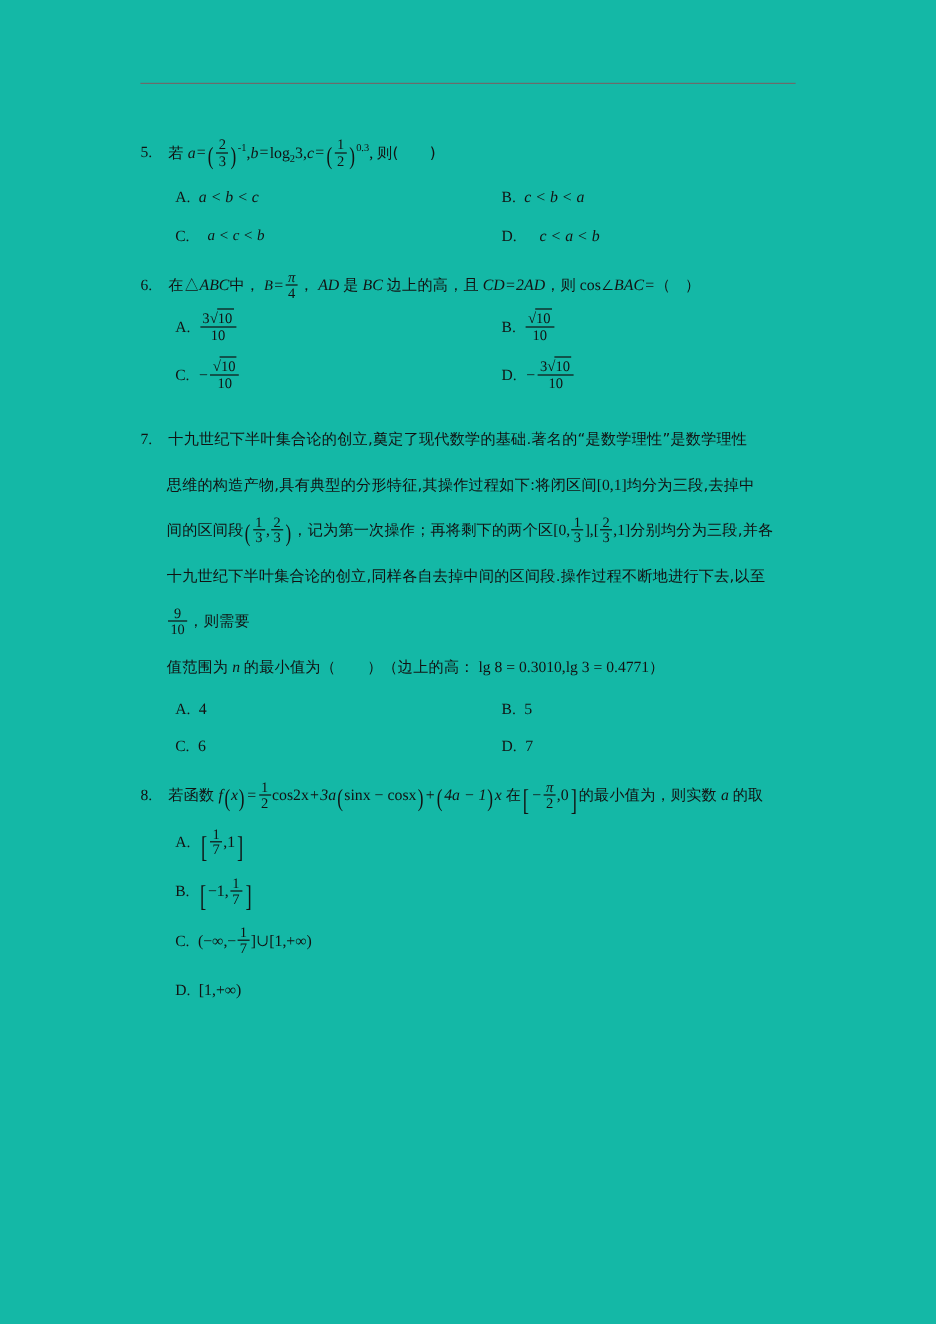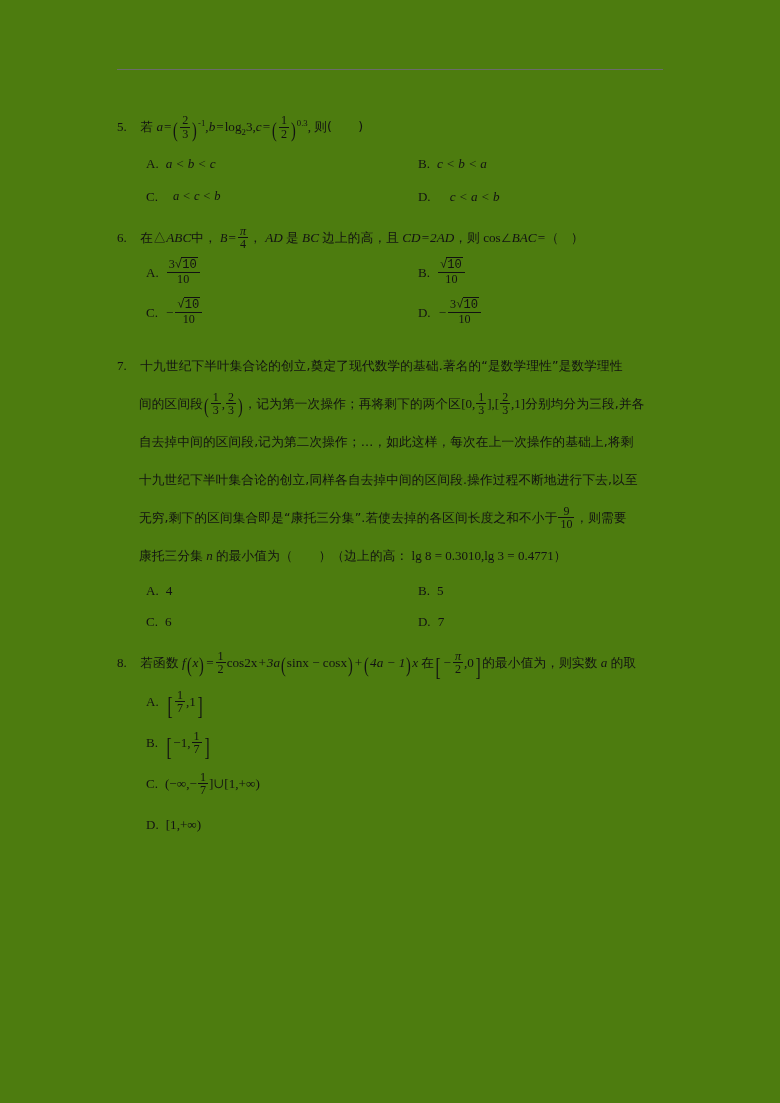--- a/index.html
+++ b/index.html
@@ -13,21 +13,21 @@
     height: 1103px;
     position: relative;
     font-family: "Liberation Serif", "DejaVu Serif", serif;
     color: #121212;
     overflow: hidden;
   }
 
   .page {
     position: absolute;
     inset: 0;
-    background: #4d7c0f;
+    background: #14b8a6;
   }
 
   
   .header-rule {
     position: absolute;
     left: 117px;
     top: 69px;
     width: 546px;
     height: 1px;
     background: #6b6b6b;
@@ -72,21 +72,21 @@
     vertical-align: -0.52em;
     text-align: center;
     line-height: 1.05;
     font-size: 0.92em;
     margin: 0 1px;
   }
   .frac .num { display: block; padding: 0 2px; }
   .frac .den { display: block; border-top: 1px solid #111; padding: 0 2px; }
 
   
-  .sqrt { display: inline-block; white-space: nowrap; font-family: Liberation Mono, monospace; }
+  .sqrt { display: inline-block; white-space: nowrap; }
   .sqrt > .rad { font-size: 1.02em; }
   .sqrt > .rnd {
     border-top: 1px solid #111;
     padding: 0 1px 0 1px;
     margin-left: -1px;
   }
 
   .sup { font-size: 0.66em; vertical-align: super; }
   .sub { font-size: 0.66em; vertical-align: sub; }
 
@@ -252,39 +252,39 @@
 
     <div class="spacer-q7"></div>
 
     <div class="question">
 
       <div class="q7-line">
         <span class="q-num">7.</span>
         <span class="cn">十九世纪下半叶集合论的创立,奠定了现代数学的基础.著名的“是数学理性”是数学理性</span>
       </div>
 
+      <div class="q7-line indent">
+        <span class="cn">思维的构造产物,具有典型的分形特征,其操作过程如下:将闭区间</span><span class="mn">[0,1]</span><span class="cn">均分为三段,去掉中</span>
+      </div>
 
       <div class="q7-line indent">
         <span class="cn">间的区间段</span><span class="paren-tall">(</span><span class="frac"><span class="num">1</span><span class="den">3</span></span><span class="mn">,</span><span class="frac"><span class="num">2</span><span class="den">3</span></span><span class="paren-tall">)</span><span class="cn">，记为第一次操作；再将剩下的两个区</span><span class="mn">[0,</span><span class="frac"><span class="num">1</span><span class="den">3</span></span><span class="mn">],[</span><span class="frac"><span class="num">2</span><span class="den">3</span></span><span class="mn">,1]</span><span class="cn">分别均分为三段,并各</span>
       </div>
 
-      <div class="q7-line indent">
-        <span class="cn">自去掉中间的区间段,记为第二次操作；…，如此这样，每次在上一次操作的基础上,将剩</span>
-      </div>
 
       <div class="q7-line indent">
         <span class="cn">十九世纪下半叶集合论的创立,同样各自去掉中间的区间段.操作过程不断地进行下去,以至</span>
       </div>
 
       <div class="q7-line indent">
-        <span class="cn">无穷,剩下的区间集合即是“康托三分集”.若使去掉的各区间长度之和不小于</span><span class="frac"><span class="num">9</span><span class="den">10</span></span><span class="cn">，则需要</span>
-      </div>
-
-      <div class="q7-line indent">
-        <span class="cn">康托三分集</span> <span class="mi">n</span> <span class="cn">的最小值为（</span><span class="gap"></span><span class="cn">）（边上的高：</span> <span class="mn">lg 8 = 0.3010,</span><span class="mn">lg 3 = 0.4771</span><span class="cn">）</span>
+        <span class="frac"><span class="num">9</span><span class="den">10</span></span><span class="cn">，则需要</span>
+      </div>
+
+      <div class="q7-line indent">
+        <span class="cn">值范围为</span> <span class="mi">n</span> <span class="cn">的最小值为（</span><span class="gap"></span><span class="cn">）（边上的高：</span> <span class="mn">lg 8 = 0.3010,</span><span class="mn">lg 3 = 0.4771</span><span class="cn">）</span>
       </div>
 
       <div class="options q7-opts">
         <div class="opt-row">
           <div class="opt opt-a">
             <span class="opt-label">A.</span>
             <span class="opt-body mn">4</span>
           </div>
           <div class="opt opt-b">
             <span class="opt-label">B.</span>

